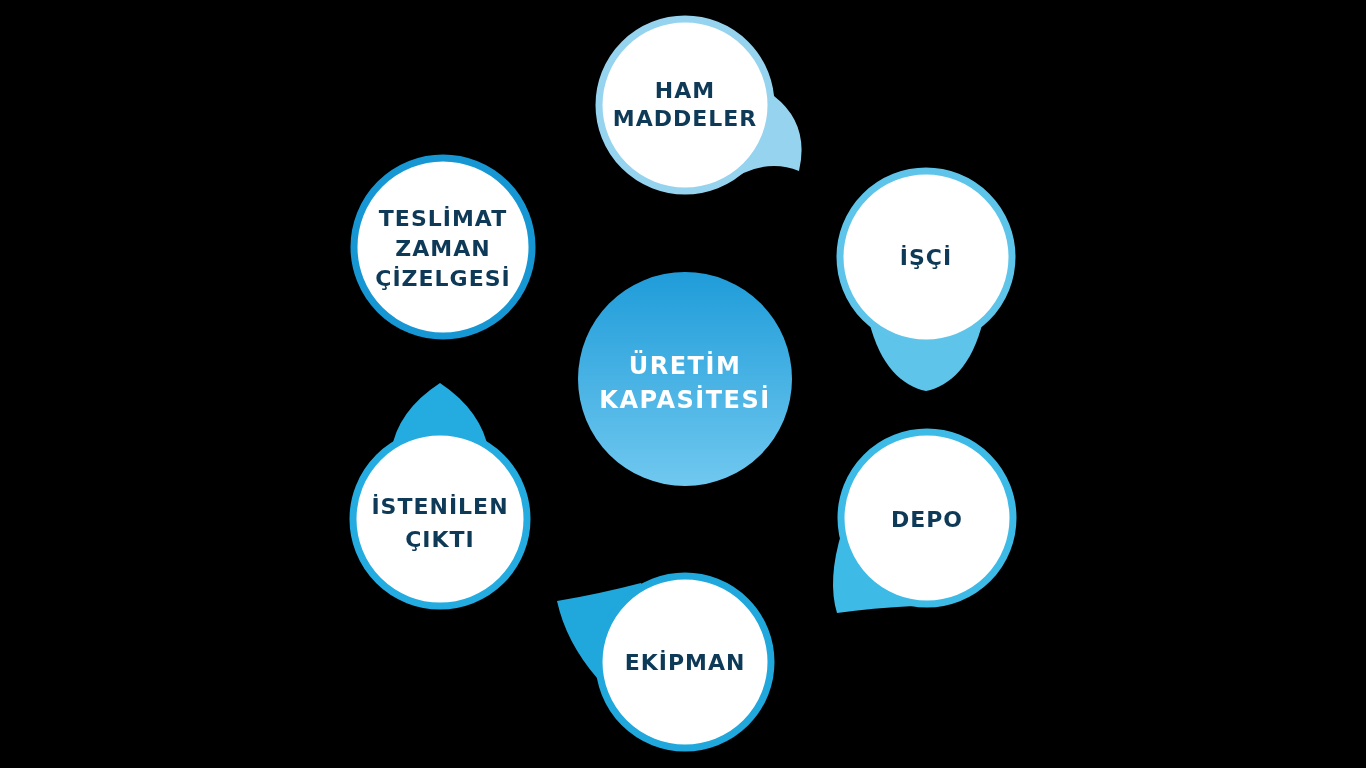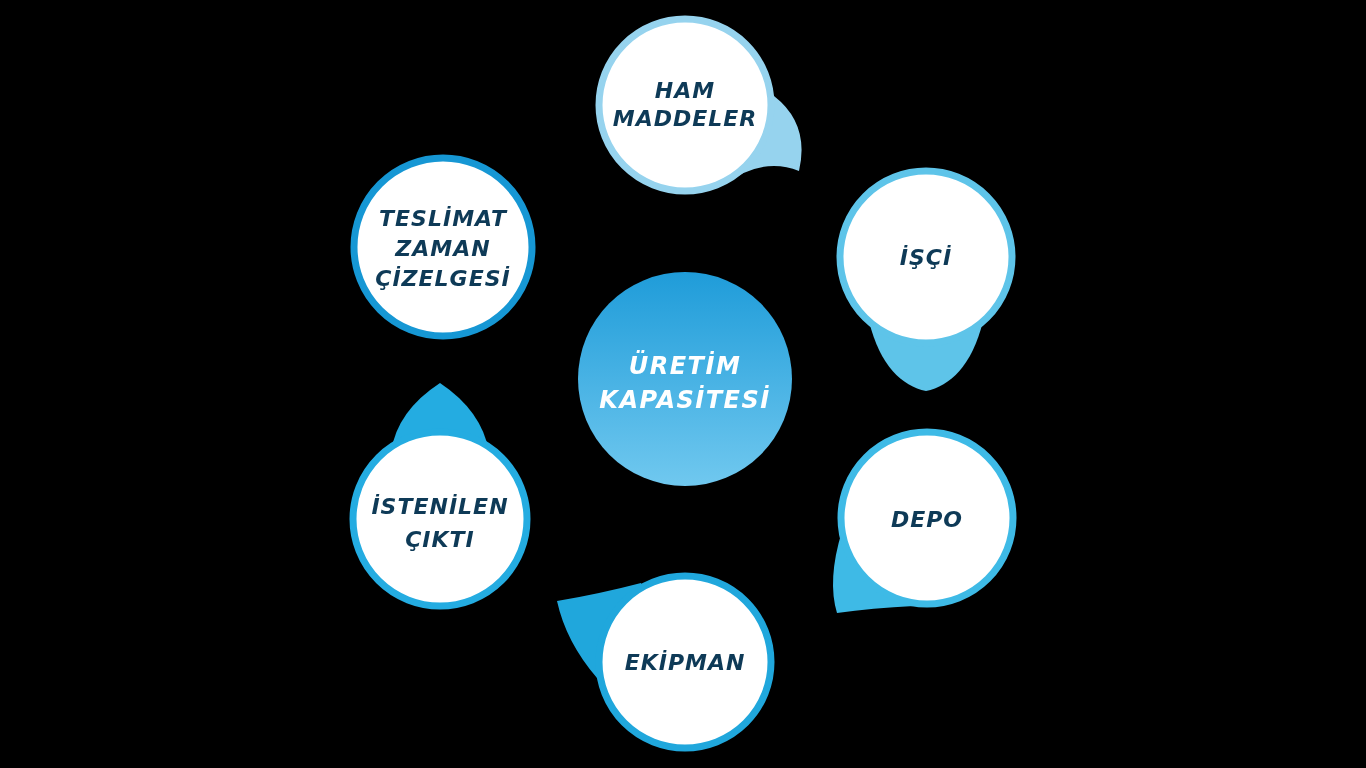--- a/index.html
+++ b/index.html
@@ -7,21 +7,20 @@
     padding: 0;
     width: 1366px;
     height: 768px;
     background: #000;
     overflow: hidden;
   }
   .stage {
     position: relative;
     width: 1118px;
     height: 768px;
-    font-style: italic;
   }
   svg {
     display: block;
   }
   text {
     font-family: "DejaVu Sans", "Liberation Sans", sans-serif;
     font-weight: bold;
     text-anchor: middle;
   }
   .node-label {

